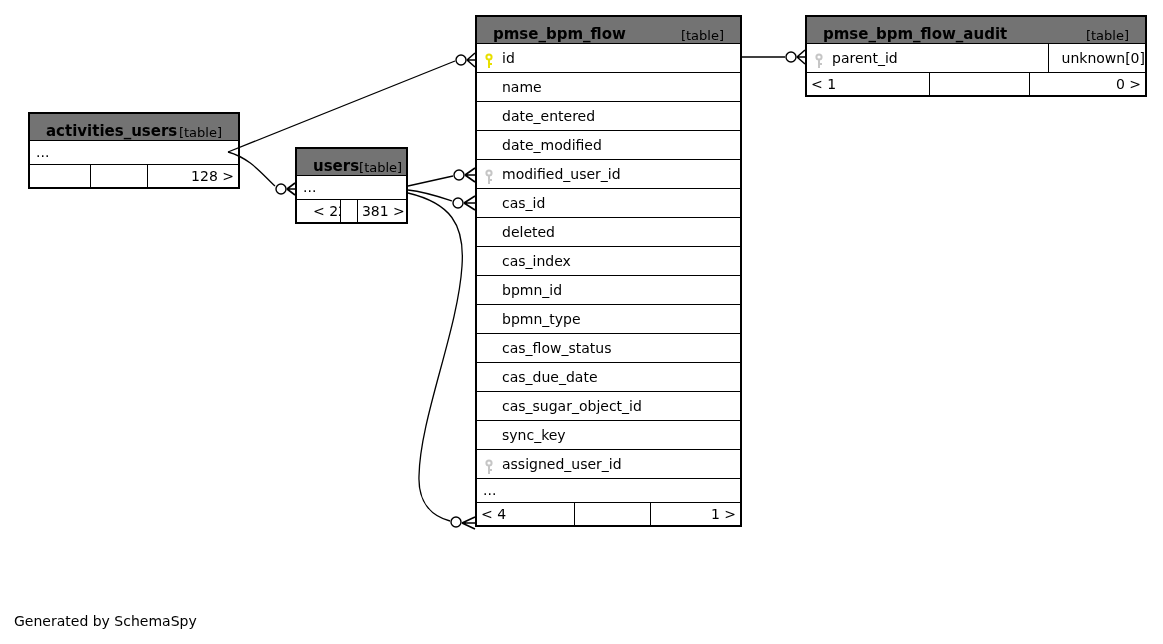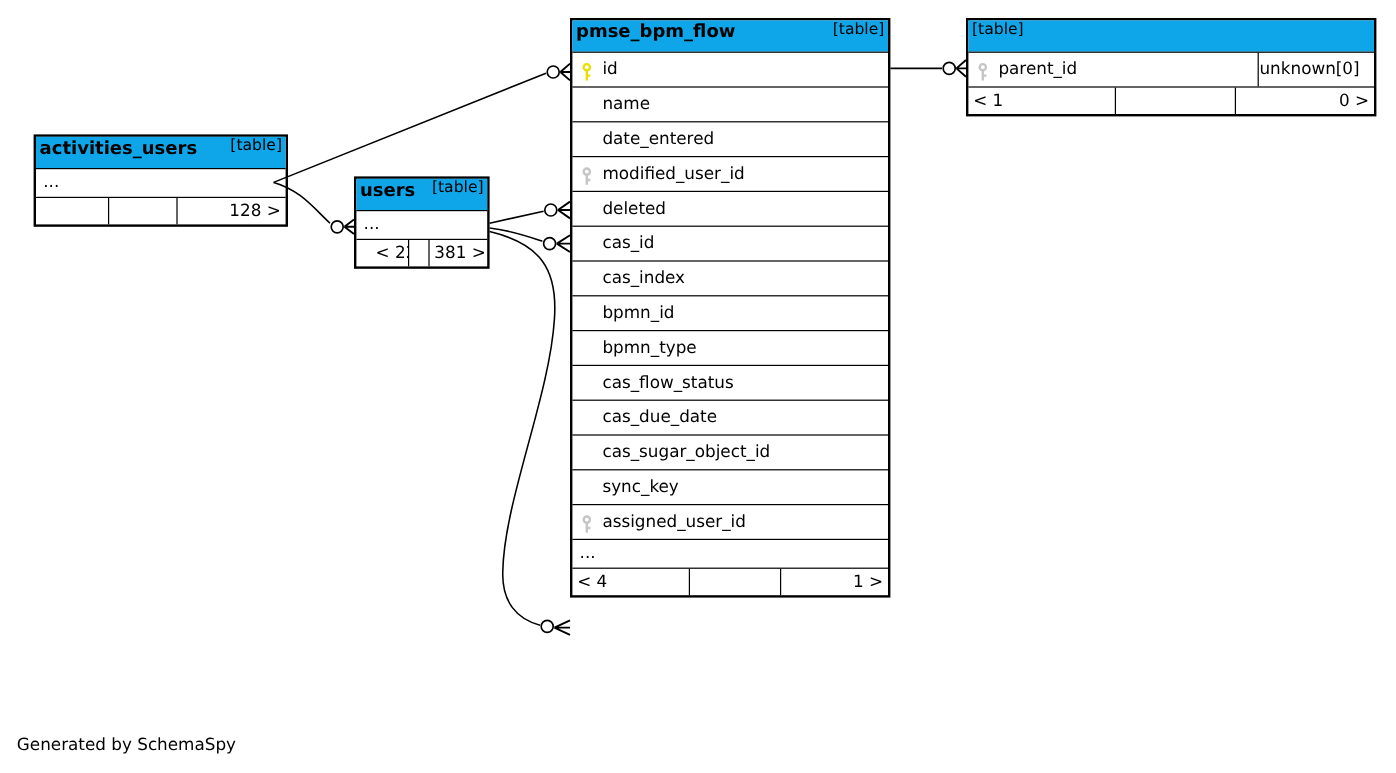--- a/index.html
+++ b/index.html
@@ -6,39 +6,39 @@
   body{
     width:1163px;height:644px;position:relative;background:#ffffff;
     font-family:"DejaVu Sans", sans-serif;color:#000;overflow:hidden;
   }
   
   #rel-layer{position:absolute;left:0;top:0;width:1163px;height:644px;pointer-events:none;z-index:5;}
 
   
   .table{position:absolute;background:#fff;border:2px solid #000;box-sizing:border-box;z-index:2;}
   .thead{
-    background:#0ea5e9;height:26px;display:flex;justify-content:space-between;
-    align-items:flex-start;padding:0 3px;box-sizing:border-box;cursor:pointer;
+    background:#737373;height:26px;display:flex;justify-content:space-between;
+    align-items:flex-end;padding:0 16px;box-sizing:border-box;cursor:pointer;
   }
   .tname{font-weight:bold;font-size:15px;white-space:nowrap;}
   .ttype{font-size:13px;white-space:nowrap;}
   .col-row{
     position:relative;height:28px;line-height:28px;border-top:1px solid #000;
     font-size:14px;padding-left:25px;white-space:nowrap;box-sizing:content-box;cursor:pointer;
   }
   .ellipsis-row{
     height:23px;line-height:23px;border-top:1px solid #000;font-size:14px;
     padding-left:6px;cursor:default;
   }
   .key{position:absolute;left:7px;top:6px;width:10px;height:16px;}
   .flexrow{display:flex;align-items:flex-end;padding-right:0;}
   .colname{flex:0 0 auto;}
   .subcell{
     margin-left:auto;border-left:1px solid #000;width:97px;text-align:right;
-    padding-right:12px;font-size:14px;box-sizing:border-box;
+    padding-right:0;font-size:14px;box-sizing:border-box;
   }
   .tfoot{display:flex;border-top:1px solid #000;height:22px;line-height:22px;font-size:14px;}
   .fc{box-sizing:border-box;padding:0 4px;overflow:hidden;white-space:nowrap;}
   .fc2{border-left:1px solid #000;}
   .fc3{border-left:1px solid #000;flex:1 1 auto;text-align:right;}
 
   
   .t-act .fc1{width:60px;} .t-act .fc2{width:57px;}
   .t-users .fc1{width:45px;padding-left:16px;} .t-users .fc2{width:17px;}
   .t-pmse .fc1{width:97px;} .t-pmse .fc2{width:76px;}
@@ -122,33 +122,36 @@
     </span>
     <span>id</span>
   </div>
   <div class="col-row">
     <span>name</span>
   </div>
   <div class="col-row">
     <span>date_entered</span>
   </div>
   <div class="col-row">
+    <span>date_modified</span>
+  </div>
+  <div class="col-row">
     <span class="key">
       <svg viewBox="0 0 10 16" width="10" height="16">
           <circle cx="5" cy="4" r="2.6" fill="none" stroke="#c6c6c6" stroke-width="2"></circle>
           <path d="M5 6.5 V15 M5 11 h3" stroke="#c6c6c6" stroke-width="2" fill="none"></path>
         </svg>
     </span>
     <span>modified_user_id</span>
   </div>
   <div class="col-row">
+    <span>cas_id</span>
+  </div>
+  <div class="col-row">
     <span>deleted</span>
-  </div>
-  <div class="col-row">
-    <span>cas_id</span>
   </div>
   <div class="col-row">
     <span>cas_index</span>
   </div>
   <div class="col-row">
     <span>bpmn_id</span>
   </div>
   <div class="col-row">
     <span>bpmn_type</span>
   </div>
@@ -176,20 +179,21 @@
   <div class="ellipsis-row">...</div>
   <div class="tfoot">
     <span class="fc fc1">&lt; 4</span>
     <span class="fc fc2"></span>
     <span class="fc fc3">1 &gt;</span>
   </div>
 </div>
 
 <div class="table t-audit" style="left:805px;top:15px;width:342px;">
   <div class="thead">
+    <span class="tname">pmse_bpm_flow_audit</span>
     <span class="ttype">[table]</span>
   </div>
   <div class="col-row flexrow">
     <span class="key">
       <svg viewBox="0 0 10 16" width="10" height="16">
           <circle cx="5" cy="4" r="2.6" fill="none" stroke="#c6c6c6" stroke-width="2"></circle>
           <path d="M5 6.5 V15 M5 11 h3" stroke="#c6c6c6" stroke-width="2" fill="none"></path>
         </svg>
     </span>
     <span class="colname">parent_id</span>

